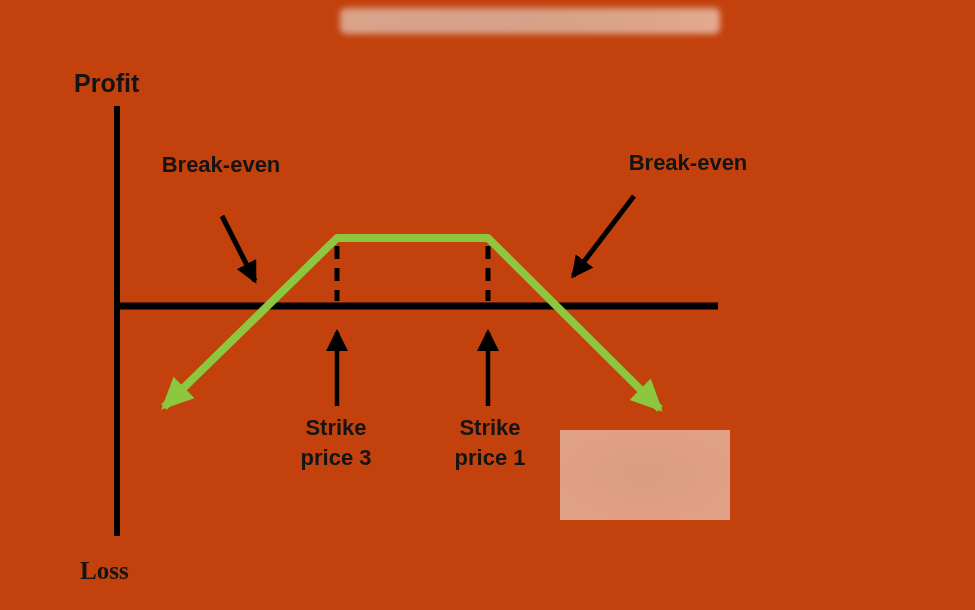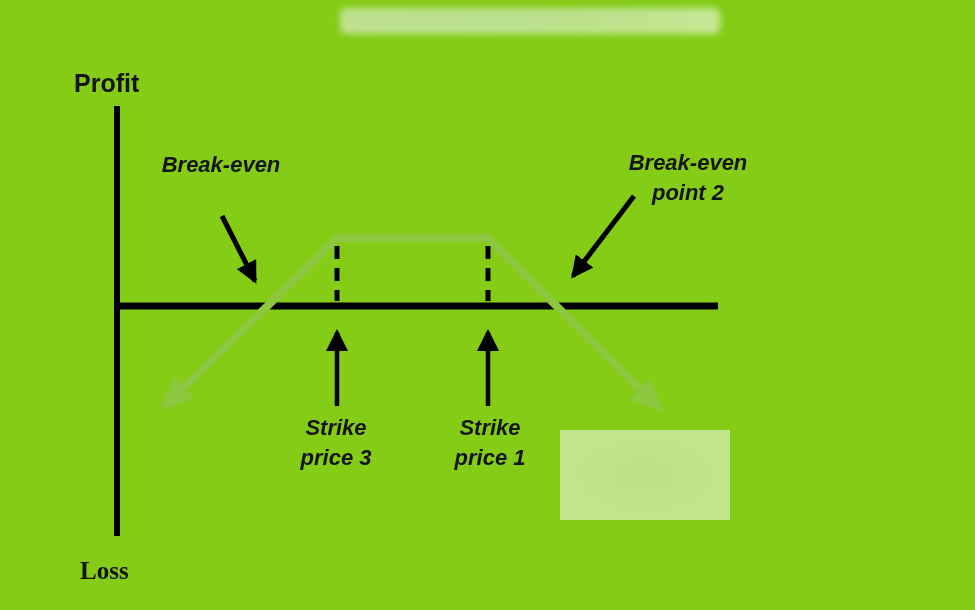--- a/index.html
+++ b/index.html
@@ -1,37 +1,37 @@
 <!DOCTYPE html>
 <html><head>
 <meta charset="utf-8">
 <style>
   * { margin: 0; padding: 0; box-sizing: border-box; }
   html, body { background: #ffffff; }
   .stage {
     position: relative;
     width: 975px;
     height: 610px;
-    background: #84cc16;
+    background: #c2410c;
     font-family: "Liberation Sans", sans-serif;
     overflow: hidden;
   }
   svg.diagram-layer {
     position: absolute;
     left: 0; top: 0;
     width: 975px; height: 610px;
   }
   .label {
     position: absolute;
     font-weight: bold;
     color: #141414;
     white-space: nowrap;
   }
   .axis-label { font-size: 25px; line-height: 30px; }
-  .annot { font-size: 22px; line-height: 30px; text-align: center; transform: translateX(-50%); font-style: italic; }
+  .annot { font-size: 22px; line-height: 30px; text-align: center; transform: translateX(-50%); }
   .ghost {
     position: absolute;
     left: 340px; top: 8px;
     width: 380px; height: 26px;
     background: linear-gradient(90deg, #eef3f1 0%, #e9f1f3 35%, #eaf2ee 60%, #f2f7f5 80%, #ffffff 100%);
     filter: blur(3px);
     opacity: 0.55;
     border-radius: 6px;
   }
   .smudge {
@@ -80,21 +80,20 @@
 
   <div class="label axis-label" style="left:80px; top:556px;font-family:Liberation Serif, serif;">Loss</div>
 
 
   <div class="label annot" style="left:221px; top:150px;">
     <div>Break-even</div>
   </div>
 
   <div class="label annot" style="left:688px; top:148px;">
     <div>Break-even</div>
-    <div>point 2</div>
   </div>
 
   <div class="label annot" style="left:336px; top:413px;">
     <div>Strike</div>
     <div>price 3</div>
   </div>
 
   <div class="label annot" style="left:490px; top:413px;">
     <div>Strike</div>
     <div>price 1</div>

